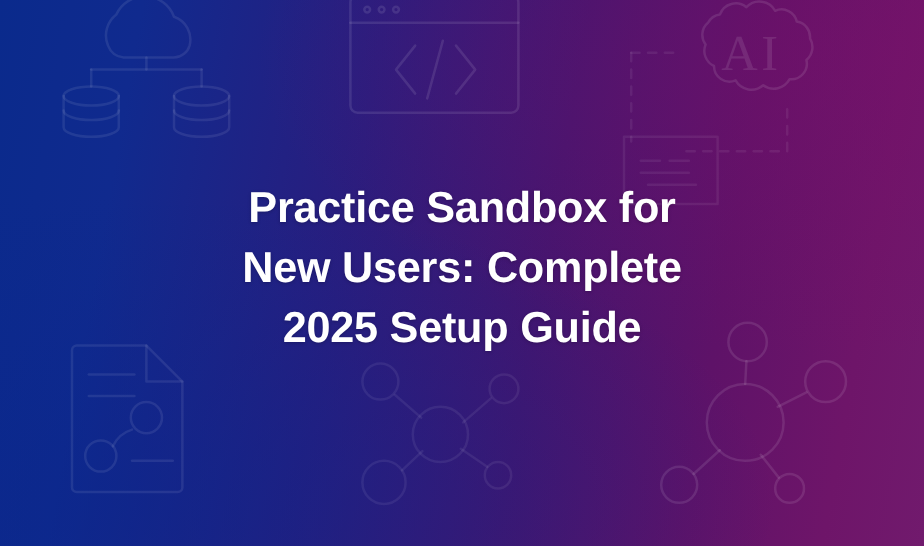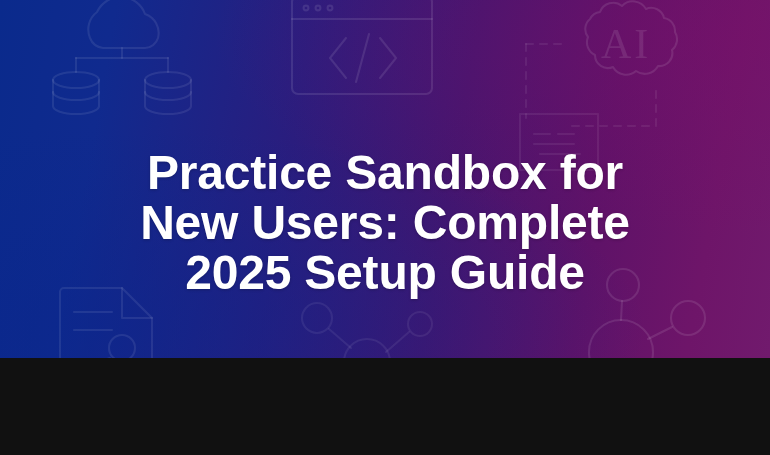--- a/index.html
+++ b/index.html
@@ -3,21 +3,21 @@
 <meta charset="utf-8">
 <style>
   html, body {
     margin: 0;
     padding: 0;
     background: #111;
   }
   #banner {
     position: relative;
     width: 770px;
-    height: 358px;
+    height: 455px;
     overflow: hidden;
     font-family: "Liberation Sans", sans-serif;
     background: linear-gradient(100deg,
         #0a2a8c 0%,
         #102a8e 14%,
         #2a1d7e 38%,
         #44156f 58%,
         #5e1268 76%,
         #6e1569 90%,
         #711a6d 100%);
@@ -63,21 +63,21 @@
   #ico-net-right  { left: 548px; top: 262px; }
 
   
   #headline {
     position: absolute;
     left: 0;
     right: 0;
     top: 148px;
     text-align: center;
     color: #ffffff;
-    font-size: 48px;
+    font-size: 36px;
     font-weight: bold;
     line-height: 50px;
     letter-spacing: -0.2px;
     text-shadow: 0 1px 3px rgba(0,0,0,0.22);
     padding: 0 44px;
     box-sizing: border-box;
     white-space: pre-line;
   }
 </style>
 </head>

